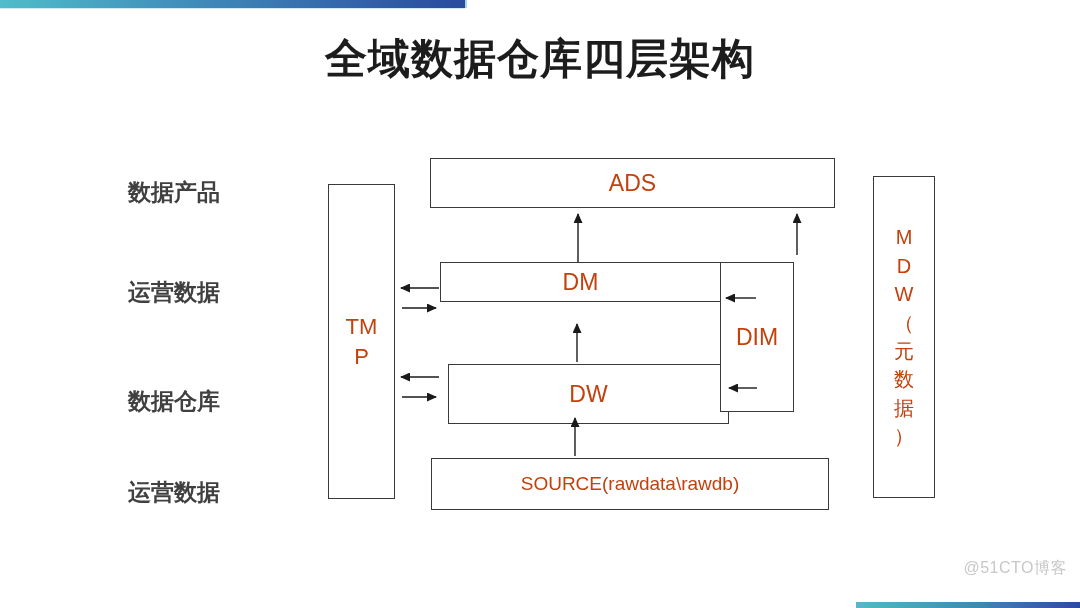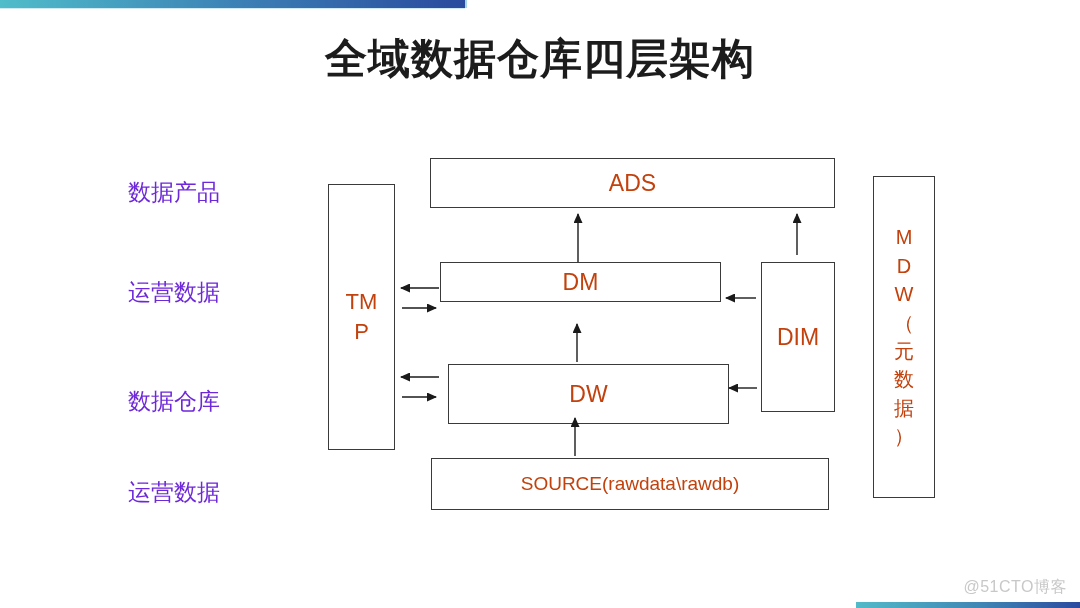--- a/index.html
+++ b/index.html
@@ -10,43 +10,43 @@
   .top-bar{
     position:absolute;left:0;top:0;width:465px;height:8px;
     background:linear-gradient(90deg,#4fbdca 0%,#3b7cb4 55%,#2a4a9e 100%);
     box-shadow:2px 0 0 #a5d8e1,0 1px 0 #cfeaf0;
   }
   .slide-title{
     position:absolute;top:31px;left:0;width:100%;text-align:center;
     font-size:42px;font-weight:bold;letter-spacing:1px;color:#1c1c1c;
   }
   .layer-label{
-    position:absolute;left:128px;font-size:23px;font-weight:normal;color:#6d28d9;white-space:nowrap;
+    position:absolute;left:128px;font-size:23px;font-weight:bold;color:#404040;white-space:nowrap;
   }
   .ll-0{top:177px;} .ll-1{top:277px;} .ll-2{top:386px;} .ll-3{top:477px;}
   .node{
     position:absolute;background:#ffffff;border:1.5px solid #3a3a3a;box-sizing:border-box;
     display:flex;align-items:center;justify-content:center;
     font-size:23px;color:#c2410c;text-align:center;
   }
   .multiline{white-space:pre-line;}
-  .node-tmp{left:328px;top:184px;width:67px;height:266px;font-size:22px;line-height:1.35;}
+  .node-tmp{left:328px;top:184px;width:67px;height:315px;font-size:22px;line-height:1.35;}
   .node-ads{left:430px;top:158px;width:405px;height:50px;}
   .node-dm {left:440px;top:262px;width:281px;height:40px;}
   .node-dw {left:448px;top:364px;width:281px;height:60px;}
-  .node-dim{left:761px;top:262px;width:74px;height:150px;}
+  .node-dim{left:720px;top:262px;width:74px;height:150px;}
   .node-source{left:431px;top:458px;width:398px;height:52px;font-size:19px;}
   .node-mdw{left:873px;top:176px;width:62px;height:322px;font-size:20px;line-height:1.42;}
   .arrows{position:absolute;left:0;top:0;width:1080px;height:608px;pointer-events:none;}
   .bottom-bar{
     position:absolute;left:856px;top:602px;width:224px;height:6px;
     background:linear-gradient(90deg,#52bac8 0%,#3f87b5 55%,#2b4a9f 100%);
   }
   .watermark{
-    position:absolute;right:13px;top:577px;font-size:16px;color:#c8c8c8;letter-spacing:0.5px;
+    position:absolute;right:13px;top:558px;font-size:16px;color:#c8c8c8;letter-spacing:0.5px;
   }
 </style>
 </head>
 <body>
 
 <div class="top-bar"></div>
 
 <div class="slide-title">全域数据仓库四层架构</div>
 
 <div class="layer-label ll-0">数据产品</div>

